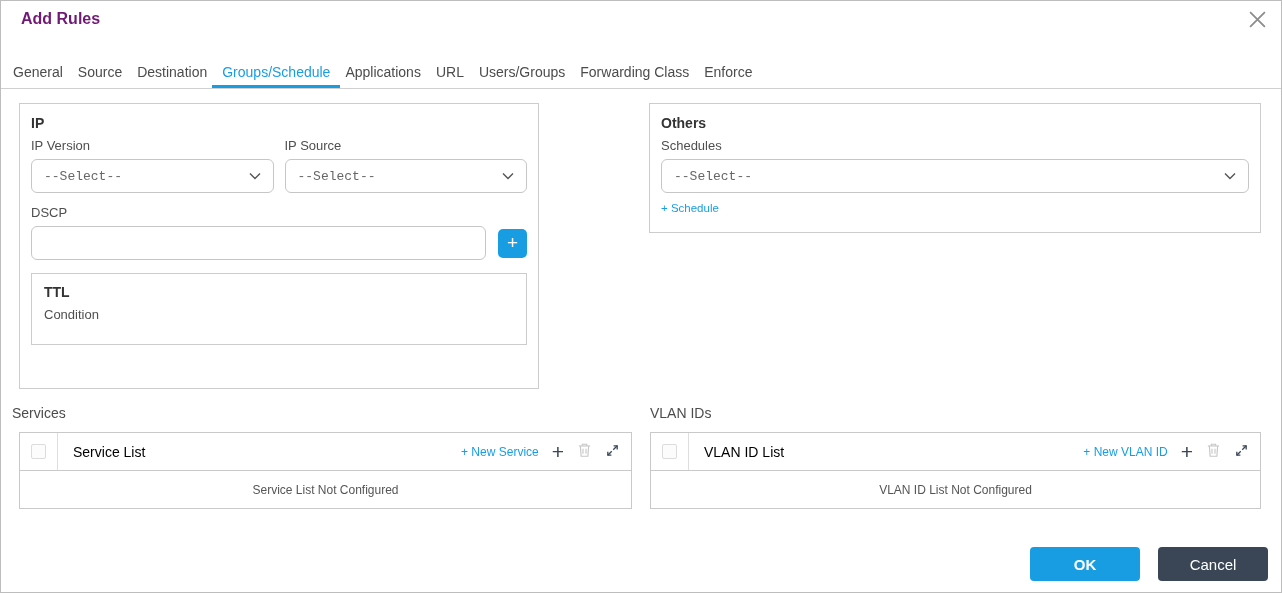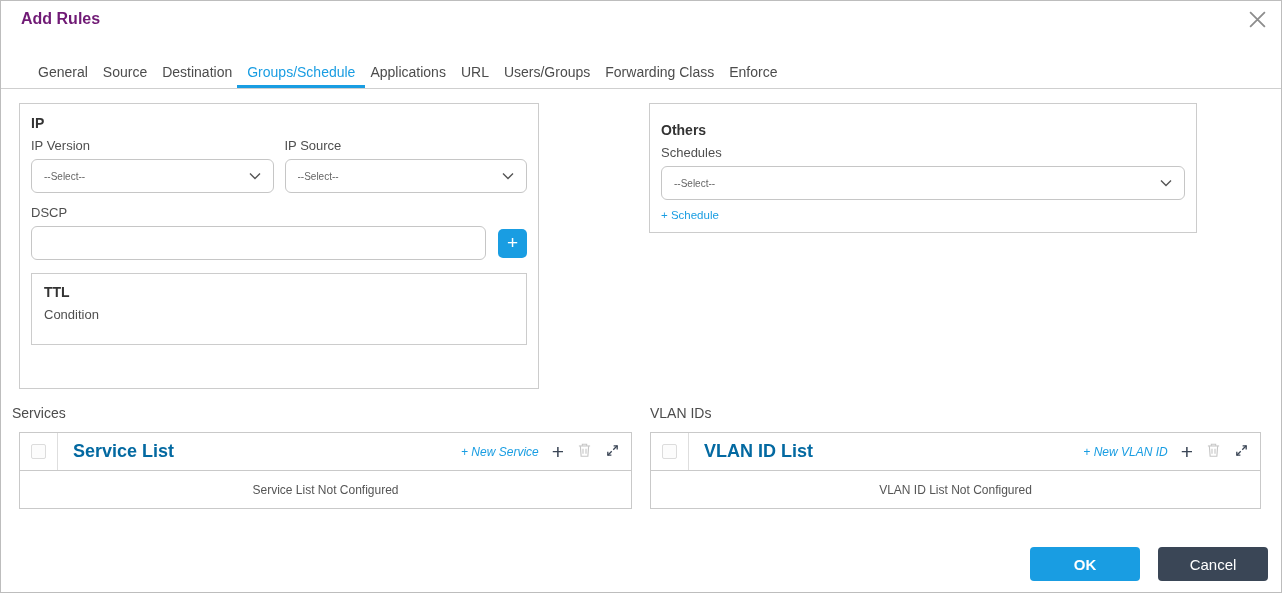--- a/index.html
+++ b/index.html
@@ -10,35 +10,35 @@
   *{box-sizing:border-box;margin:0;padding:0;}
   html,body{width:1282px;height:593px;overflow:hidden;}
   body{font-family:"Liberation Sans",sans-serif;background:#fff;color:#333;}
   .dialog{position:relative;width:1282px;height:593px;background:#fff;border:1px solid #bdbdbd;}
 
   
   .title{position:absolute;left:20px;top:9px;font-size:16px;font-weight:700;color:#701a75;}
   .close-btn{position:absolute;right:13px;top:9px;width:22px;height:22px;display:flex;align-items:center;justify-content:center;cursor:pointer;background:none;border:none;}
 
   
-  .tabbar{position:absolute;left:0;right:0;top:55px;height:33px;display:flex;align-items:stretch;gap:15px;padding-left:37px;border-bottom:1px solid #cfcfcf;}
+  .tabbar{position:absolute;left:0;right:0;top:55px;height:33px;display:flex;align-items:stretch;gap:15px;padding-left:12px;border-bottom:1px solid #cfcfcf;}
   .tab{display:flex;align-items:center;font-size:14px;color:#4c4c4c;cursor:pointer;white-space:nowrap;}
   .tab.active{color:var(--accent);border-bottom:3px solid var(--accent);padding:3px 10px 0 10px;margin:0 -10px;}
 
   
   .panel{position:absolute;border:1px solid #ccc;background:#fff;}
   .ip-panel{left:18px;top:102px;width:520px;height:286px;padding:11px 11px;}
-  .others-panel{left:648px;top:102px;width:548px;height:130px;padding:18px 11px;}
+  .others-panel{left:648px;top:102px;width:612px;height:130px;padding:11px 11px;}
   .panel-heading{font-size:14px;font-weight:700;color:#333;margin-bottom:7px;}
   .field-label{font-size:13px;color:#4f4f4f;margin-bottom:6px;}
   .field-row{display:flex;gap:11px;}
   .field{flex:1;min-width:0;}
 
   .select{height:34px;border:1px solid #c6c6c6;border-radius:6px;background:#fff;display:flex;align-items:center;padding:0 12px;cursor:pointer;}
-  .select-value{flex:1;font-size:10px;color:#666;white-space:nowrap;overflow:hidden;}
+  .select-value{flex:1;font-size:13px;color:#666;white-space:nowrap;overflow:hidden;font-family:Liberation Mono, monospace;}
   .chevron{display:flex;align-items:center;}
   .text-input{height:34px;border:1px solid #c6c6c6;border-radius:6px;background:#fff;width:100%;padding:0 12px;font-size:13.5px;color:#444;font-family:"Liberation Sans",sans-serif;outline:none;}
 
   .dscp-row{display:flex;align-items:center;gap:12px;margin-top:6px;}
   .dscp-row .text-input{flex:1;}
   .add-btn{width:29px;height:29px;flex:0 0 29px;border:none;border-radius:5px;background:var(--accent);color:#fff;font-size:19px;line-height:1;display:flex;align-items:center;justify-content:center;cursor:pointer;padding-bottom:2px;}
 
   .ttl-box{margin-top:13px;border:1px solid #ccc;padding:10px 12px 16px 12px;}
   .spacer12{height:12px;}
 
@@ -46,23 +46,23 @@
   .others-panel .link{margin-top:9px;}
 
   
   .section-label{position:absolute;top:404px;font-size:14px;color:#4c4c4c;}
 
   
   .list-table{position:absolute;top:431px;border:1px solid #c9c9c9;background:#fff;}
   .list-header{height:38px;display:flex;align-items:center;border-bottom:1px solid #c9c9c9;}
   .cb-cell{width:38px;align-self:stretch;display:flex;align-items:center;justify-content:center;border-right:1px solid #dedede;}
   .checkbox{width:15px;height:15px;border:1px solid #dcdcdc;border-radius:2px;background:#fcfcfc;cursor:pointer;}
-  .list-title{flex:1;margin-left:15px;font-size:18px;font-weight:700;color:#0369a1;}
+  .list-title{flex:1;margin-left:15px;font-size:14px;font-weight:400;color:#000000;}
   .header-actions{display:flex;align-items:center;gap:13px;padding-right:11px;}
-  .header-actions .link{font-size:12px;font-style:italic;}
+  .header-actions .link{font-size:12px;}
   .icon-btn{background:none;border:none;display:flex;align-items:center;justify-content:center;cursor:pointer;padding:0;}
   .plus-glyph{font-size:21px;font-weight:400;color:#3b4656;line-height:1;}
   .list-empty{height:37px;display:flex;align-items:center;justify-content:center;font-size:12px;color:#555;}
 
   
   .btn{position:absolute;top:546px;height:34px;border:none;border-radius:4px;font-size:15px;color:#fff;cursor:pointer;font-family:"Liberation Sans",sans-serif;}
   .btn-ok{left:1029px;width:110px;background:var(--accent);font-weight:700;}
   .btn-cancel{left:1157px;width:110px;background:var(--cancel-bg);font-weight:400;}
 </style>
 </head>

